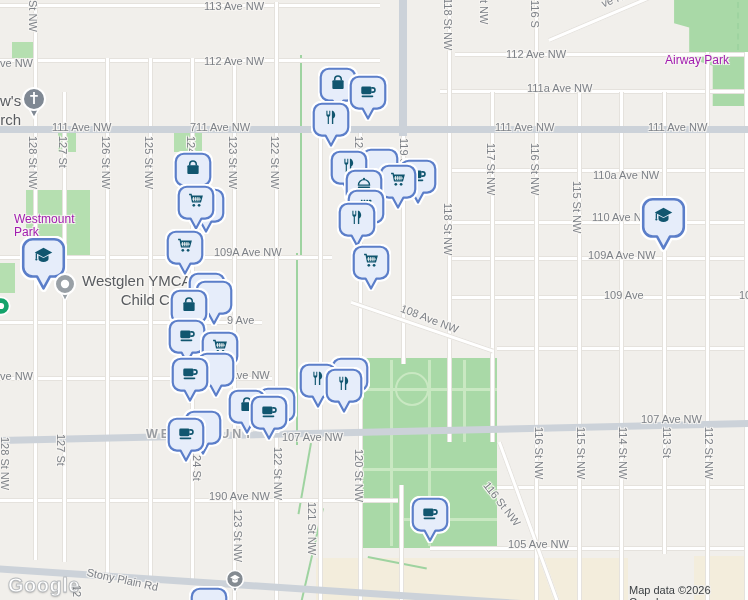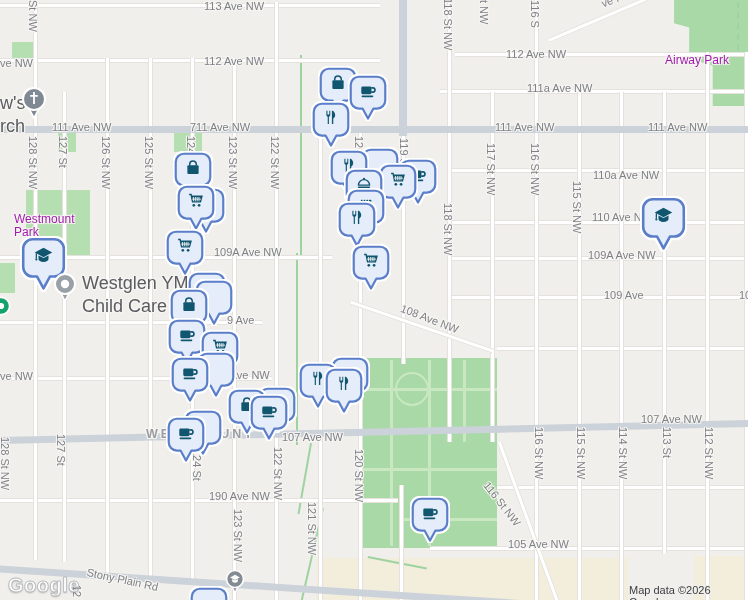--- a/index.html
+++ b/index.html
@@ -16,21 +16,21 @@
   .rd{background:#ffffff;border-top:1px solid #e5e2dd;border-bottom:1px solid #e5e2dd;height:5px;}
   .rdv{background:#ffffff;border-left:1px solid #e5e2dd;border-right:1px solid #e5e2dd;width:5px;}
   .rdM{background:#ccd2d9;height:7px;}
   .rdMv{background:#ccd2d9;width:8px;}
   .lbl{white-space:pre;color:#7d8187;font-size:11px;line-height:1.05;
        text-shadow:-1px -1px 0 #f7f5f2,1px -1px 0 #f7f5f2,-1px 1px 0 #f7f5f2,1px 1px 0 #f7f5f2,0 0 3px #f7f5f2;}
   .lbl.v{writing-mode:vertical-lr;}
   .lbl.area{font-weight:bold;color:#9a9da2;letter-spacing:3px;font-size:12.5px;}
   .lbl.area2{font-weight:bold;color:#9a9da2;letter-spacing:1.8px;font-size:11.5px;text-align:center;white-space:pre-line;width:120px;line-height:1.15;}
   .lbl.parkl{color:#a21caf;font-size:12px;text-align:left;white-space:pre-line;line-height:1.1;}
-  .lbl.poi{color:#595c60;font-size:18px;white-space:pre-line;line-height:1.25;}
+  .lbl.poi{color:#595c60;font-size:15px;white-space:pre-line;line-height:1.25;text-align:right;}
   .pin{width:40px;pointer-events:auto;}
   .pin svg{position:static;display:block;}
   .pin.big{width:47px;}
   #logo{left:8px;top:574px;font-size:20px;font-weight:bold;letter-spacing:.5px;color:#ffffff;
         -webkit-text-stroke:.9px #b7babd;text-shadow:0 1px 2px rgba(0,0,0,.28);}
   #attr{left:629px;top:584px;font-size:11px;color:#3c4043;
         text-shadow:-1px -1px 0 #f1efec,1px -1px 0 #f1efec,-1px 1px 0 #f1efec,1px 1px 0 #f1efec;}
 </style>
 </head>
 <body>

